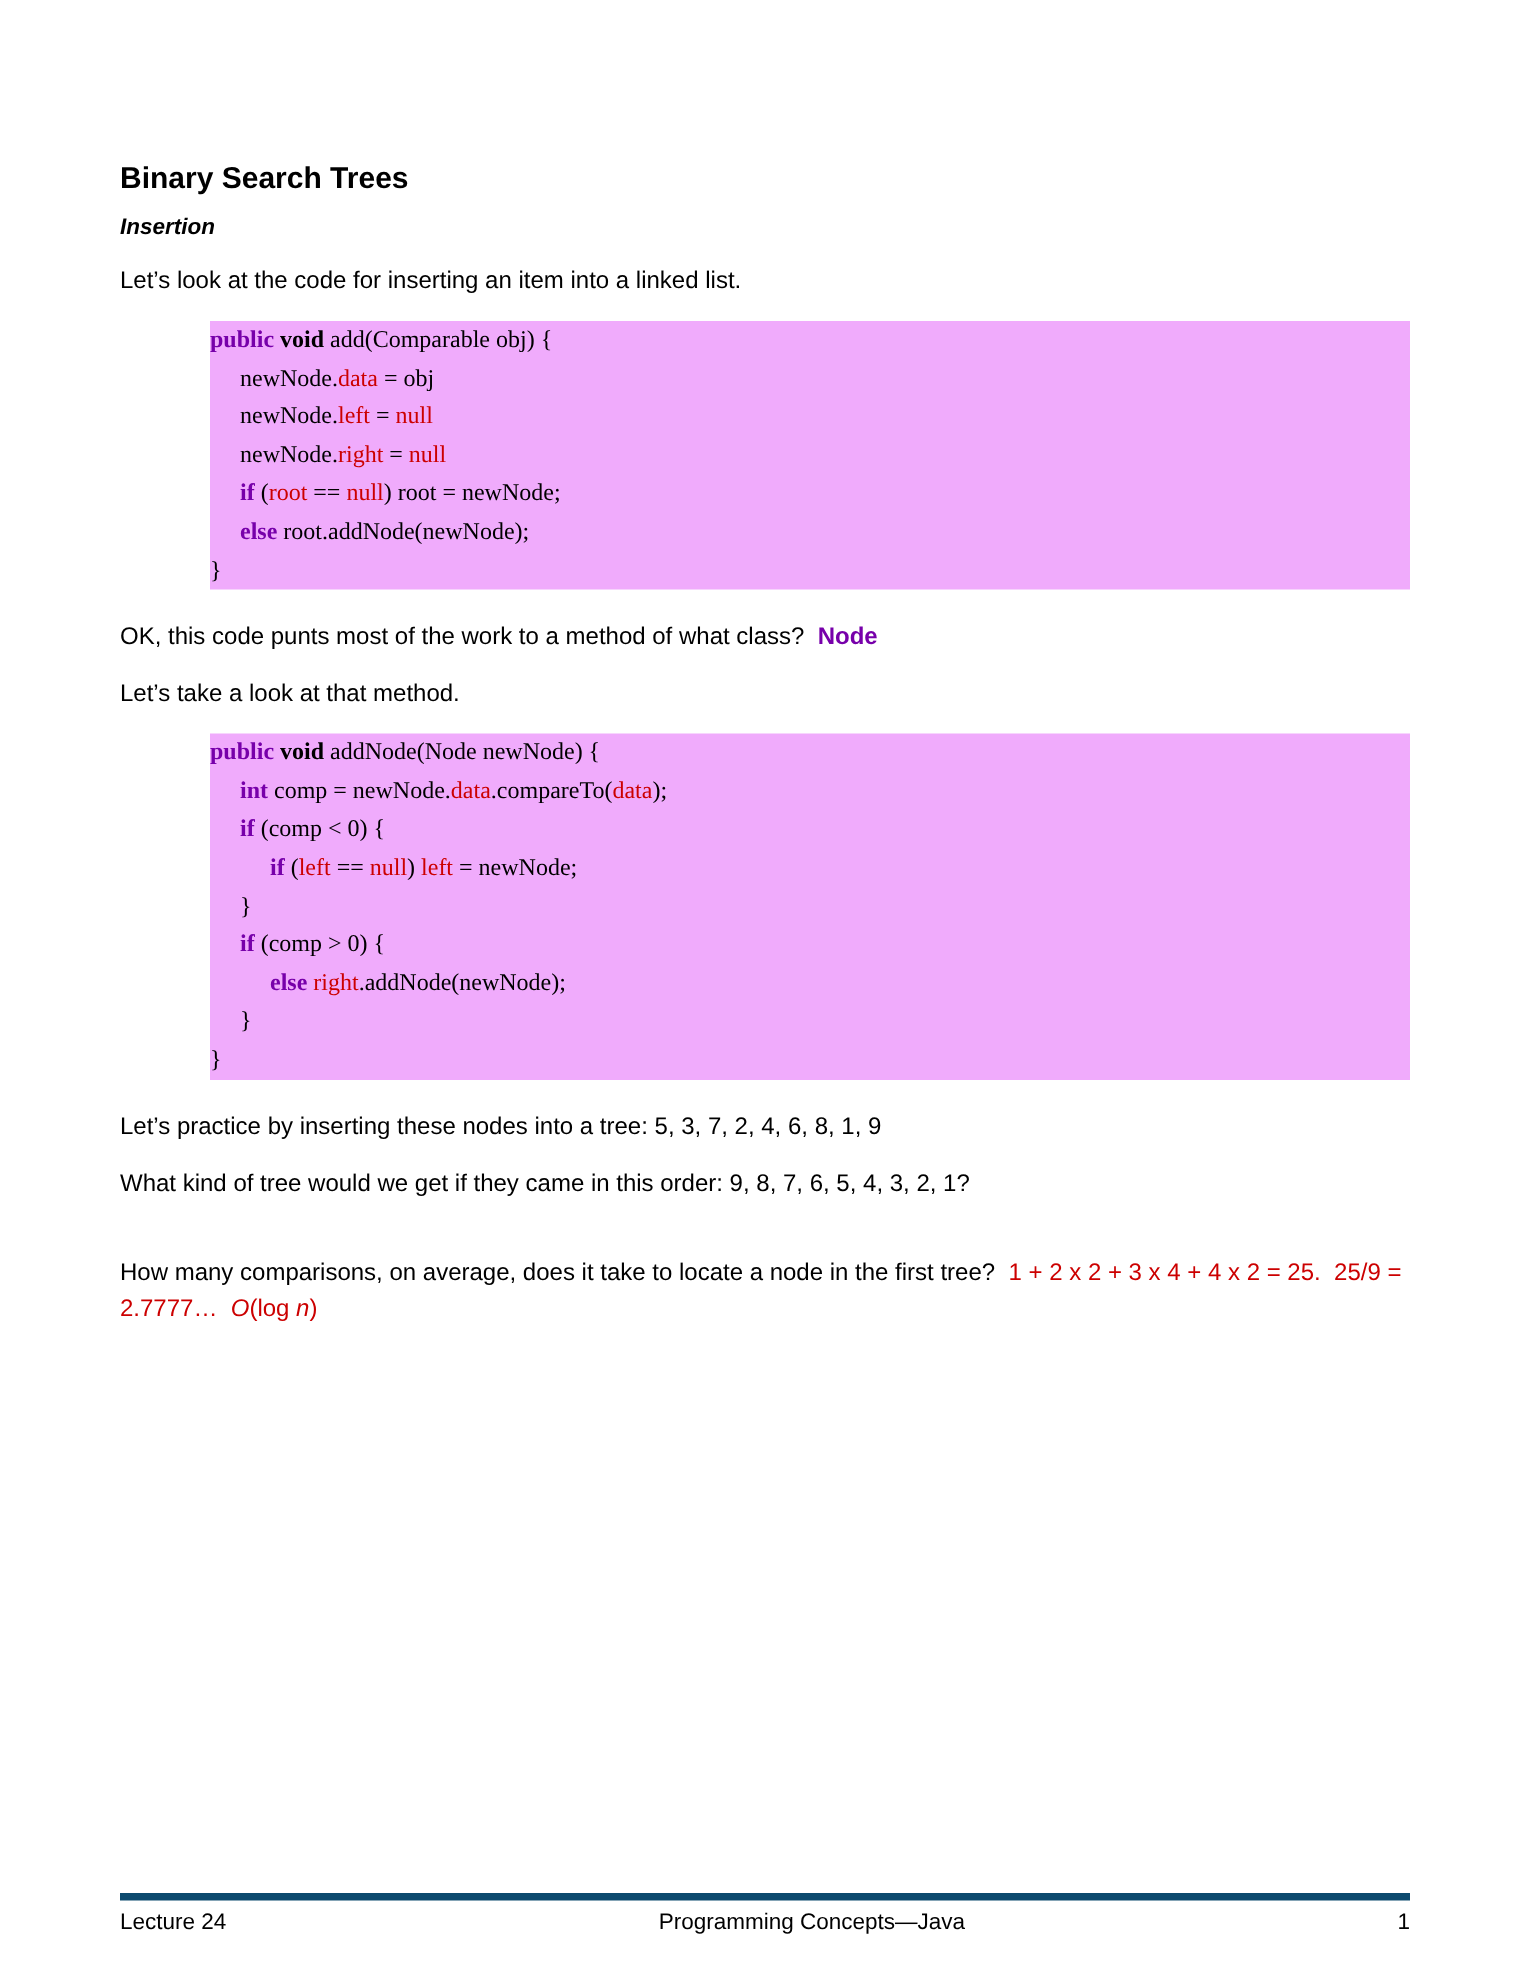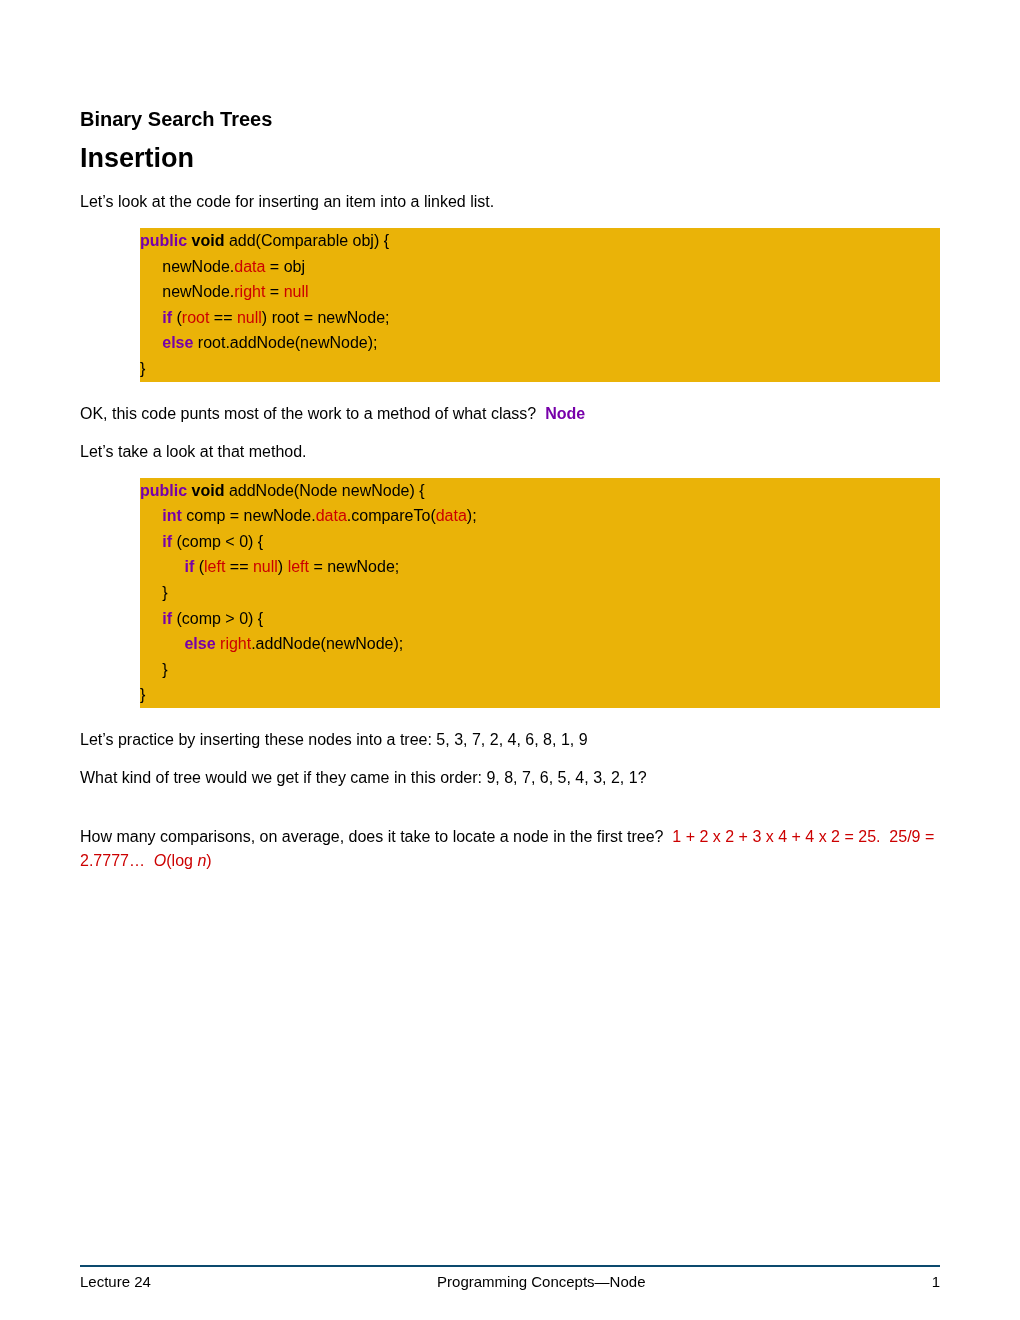--- a/index.html
+++ b/index.html
@@ -19,37 +19,38 @@
     }
 
     .page-title {
       font-size: 20px;
       font-weight: bold;
       margin-bottom: 12px;
       margin-top: 48px;
     }
 
     .section-title {
-      font-size: 27px;
+      font-size: 15px;
       font-weight: bold;
       margin-bottom: 16px;
+      font-style: italic;
     }
 
     .paragraph {
       font-size: 16px;
       margin-bottom: 14px;
       line-height: 1.5;
     }
 
     .code-block {
-      font-family: Liberation Sans, sans-serif;
+      font-family: Liberation Serif, serif;
       font-size: 16px;
       line-height: 1.6;
       margin: 10px 0 20px 60px;
-      background: #eab308;
+      background: #f0abfc;
     }
 
     .code-block .line {
       white-space: pre;
     }
 
     
     .kw-public { color: #7700aa; font-weight: bold; }
     .kw-void { color: #000000; font-weight: bold; }
     .kw-new { color: #7700aa; font-weight: bold; }
@@ -64,21 +65,21 @@
 
     .footer {
       position: absolute;
       bottom: 30px;
       left: 80px;
       right: 80px;
       display: flex;
       justify-content: space-between;
       font-size: 15px;
       color: #000;
-      border-top: 2px solid #0c4a6e;
+      border-top: 5px solid #0c4a6e;
       padding-top: 6px;
     }
 
     .italic { font-style: italic; }
   </style>
 </head>
 <body>
 
 
 
@@ -88,20 +89,21 @@
 
 <div class="section-title">Insertion</div>
 
 
 <p class="paragraph">Let’s look at the code for inserting an item into a linked list.</p>
 
 
 <div class="code-block">
   <div class="line"><span class="kw-public">public</span> <span class="kw-void">void</span> add(Comparable obj) {</div>
   <div class="line">     newNode.<span class="field">data</span> = obj</div>
+  <div class="line">     newNode.<span class="field">left</span> = <span class="kw-null">null</span></div>
   <div class="line">     newNode.<span class="field">right</span> = <span class="kw-null">null</span></div>
   <div class="line">     <span class="kw-if">if</span> (<span class="field">root</span> == <span class="kw-null">null</span>) root = newNode;</div>
   <div class="line">     <span class="kw-else">else</span> root.addNode(newNode);</div>
   <div class="line">}</div>
 </div>
 
 
 <p class="paragraph">
   <span>OK, this code punts most of the work to a method of what class?&nbsp;&nbsp;</span><span class="purple-text">Node</span>
 </p>
@@ -131,18 +133,18 @@
 <br>
 
 
 <p class="paragraph">
   <span>How many comparisons, on average, does it take to locate a node in the first tree?&nbsp;&nbsp;</span><span class="red-text">1 + 2 x 2 + 3 x 4 + 4 x 2 = 25.&nbsp; 25/9 = 2.7777…&nbsp; <span class="italic">O</span>(log <span class="italic">n</span>)</span>
 </p>
 
 
 <div class="footer">
   <span>Lecture 24</span>
-  <span>Programming Concepts—Node</span>
+  <span>Programming Concepts—Java</span>
   <span>1</span>
 </div>
 
 
 
 
 </body></html>

